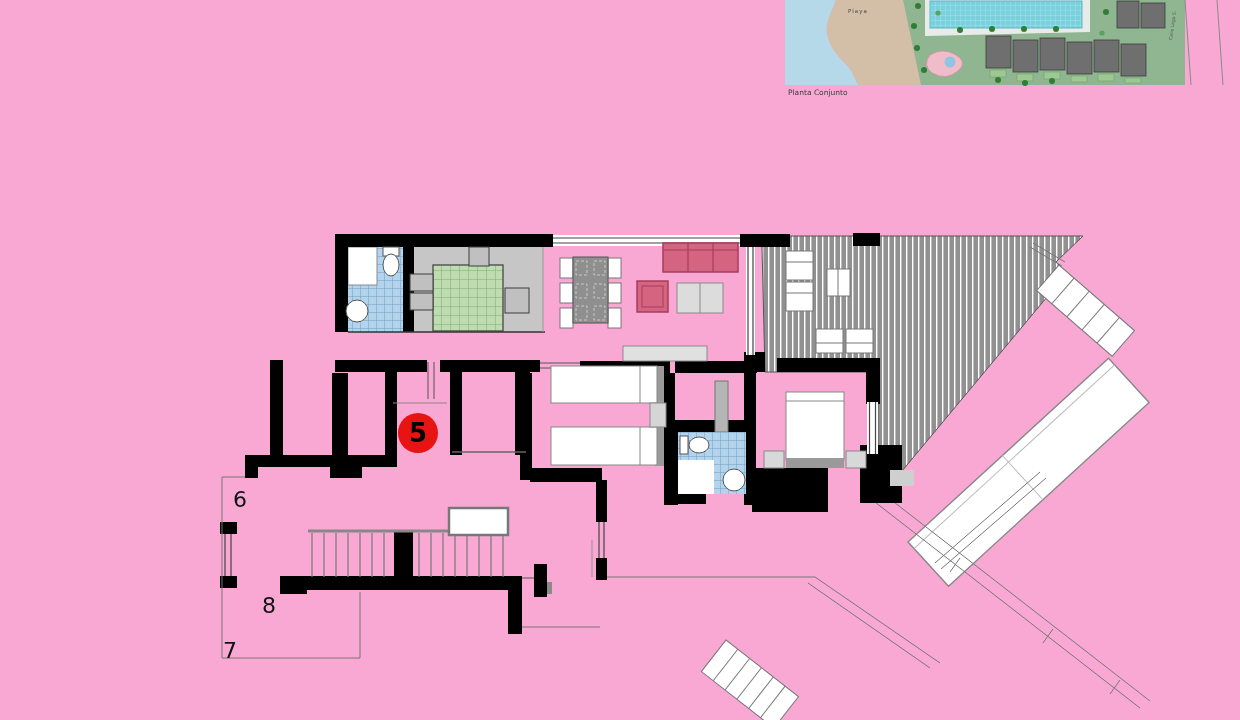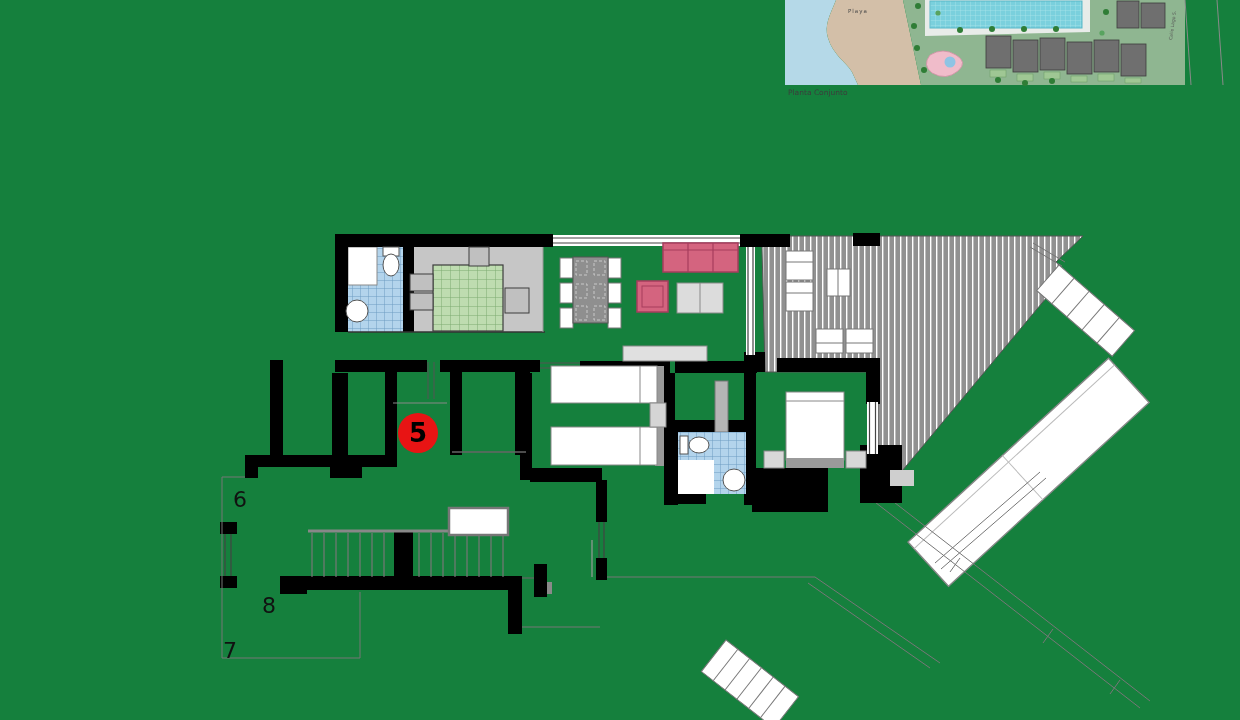--- a/index.html
+++ b/index.html
@@ -1,16 +1,16 @@
 <!DOCTYPE html>
 <html><head>
 <meta charset="utf-8">
 <style>
   html,body{margin:0;padding:0;background:#ffffff;}
-  .canvas{position:relative;width:1240px;height:720px;background:#15803d;overflow:hidden;
+  .canvas{position:relative;width:1240px;height:720px;background:#f9a8d4;overflow:hidden;
           font-family:"DejaVu Sans","Liberation Sans",sans-serif;}
   svg{display:block;}
   text{font-family:"DejaVu Sans","Liberation Sans",sans-serif;}
 </style>
 </head>
 <body>
 
 <div class="canvas">
 <svg width="1240" height="720" viewBox="0 0 1240 720">
   <defs>

